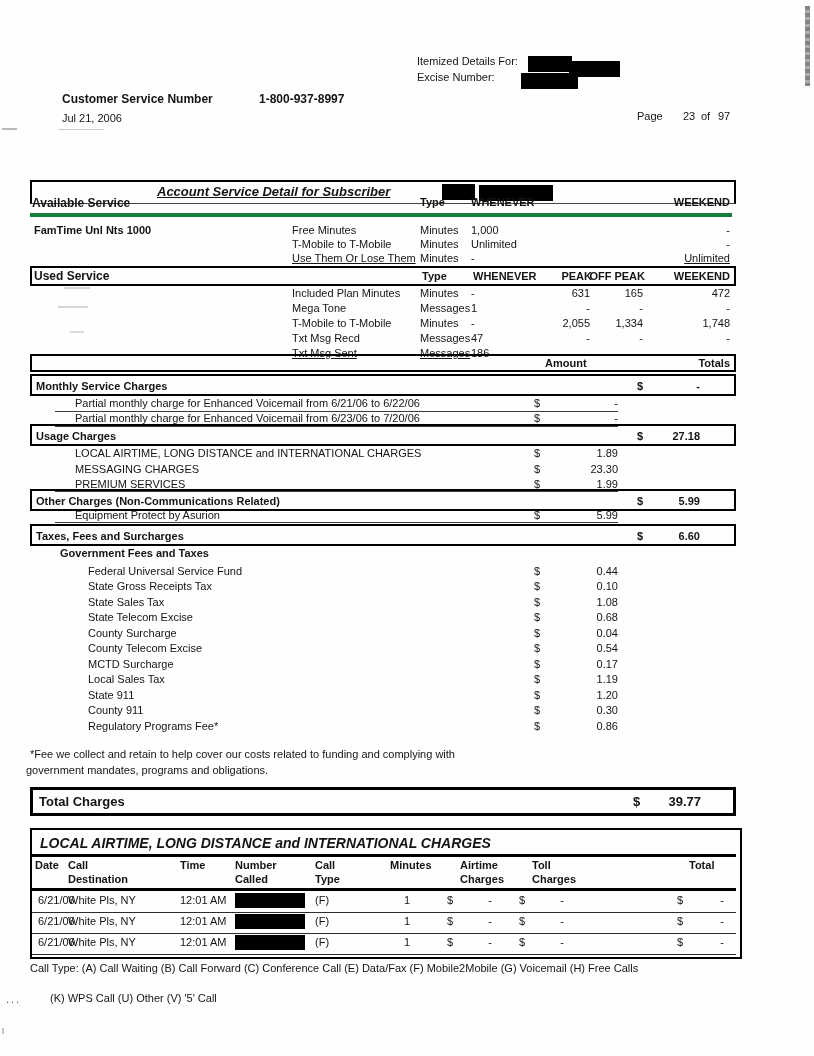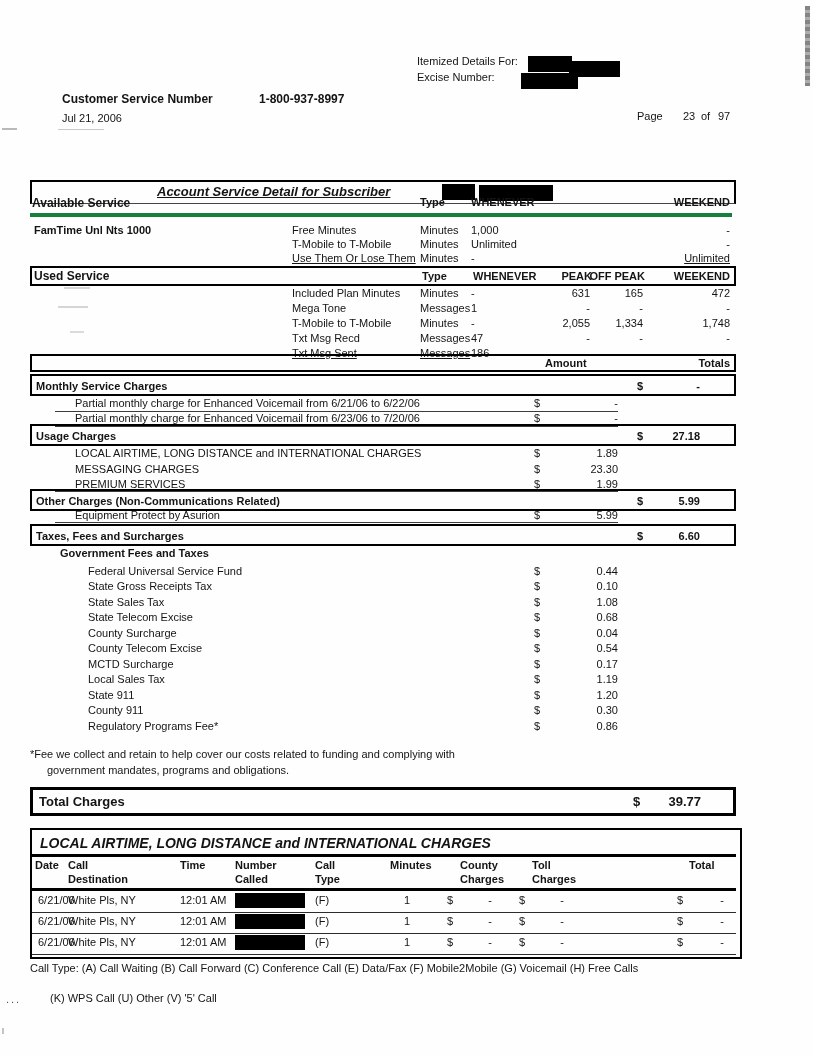--- a/index.html
+++ b/index.html
@@ -288,21 +288,21 @@
       <span class="ac">$</span>
       <span class="av">0.30</span>
     </div>
   <div class="crow" style="top:720px">
       <span class="n">Regulatory Programs Fee*</span>
       <span class="ac">$</span>
       <span class="av">0.86</span>
     </div>
 
   <div class="a s11" style="left:30px;top:748px">*Fee we collect and retain to help cover our costs related to funding and complying with</div>
-  <div class="a s11" style="left:47px;top:764px">government mandates, programs and obligations.</div>
+  <div class="a s11" style="left:26px;top:764px">government mandates, programs and obligations.</div>
 
   <div class="total-box">
     <span class="lbl">Total Charges</span>
     <span class="tc">$</span>
     <span class="tv">39.77</span>
   </div>
 
   <div class="call">
     <div class="title">
       <span>LOCAL AIRTIME, LONG DISTANCE and INTERNATIONAL CHARGES</span>
@@ -310,21 +310,21 @@
     <div class="head">
       <span class="a h1l" style="left:3px">Date</span>
       <span class="a h1l" style="left:36px">Call</span>
       <span class="a h2l" style="left:36px">Destination</span>
       <span class="a h1l" style="left:148px">Time</span>
       <span class="a h1l" style="left:203px">Number</span>
       <span class="a h2l" style="left:203px">Called</span>
       <span class="a h1l" style="left:283px">Call</span>
       <span class="a h2l" style="left:283px">Type</span>
       <span class="a h1l" style="left:358px">Minutes</span>
-      <span class="a h1l" style="left:428px">County</span>
+      <span class="a h1l" style="left:428px">Airtime</span>
       <span class="a h2l" style="left:428px">Charges</span>
       <span class="a h1l" style="left:500px">Toll</span>
       <span class="a h2l" style="left:500px">Charges</span>
       <span class="a h1l" style="left:657px">Total</span>
     </div>
     <div class="vrow" style="top:61px">
       <span class="cd">6/21/06</span>
       <span class="cdest">White Pls, NY</span>
       <span class="ct">12:01 AM</span>
       <span class="cred"></span>

